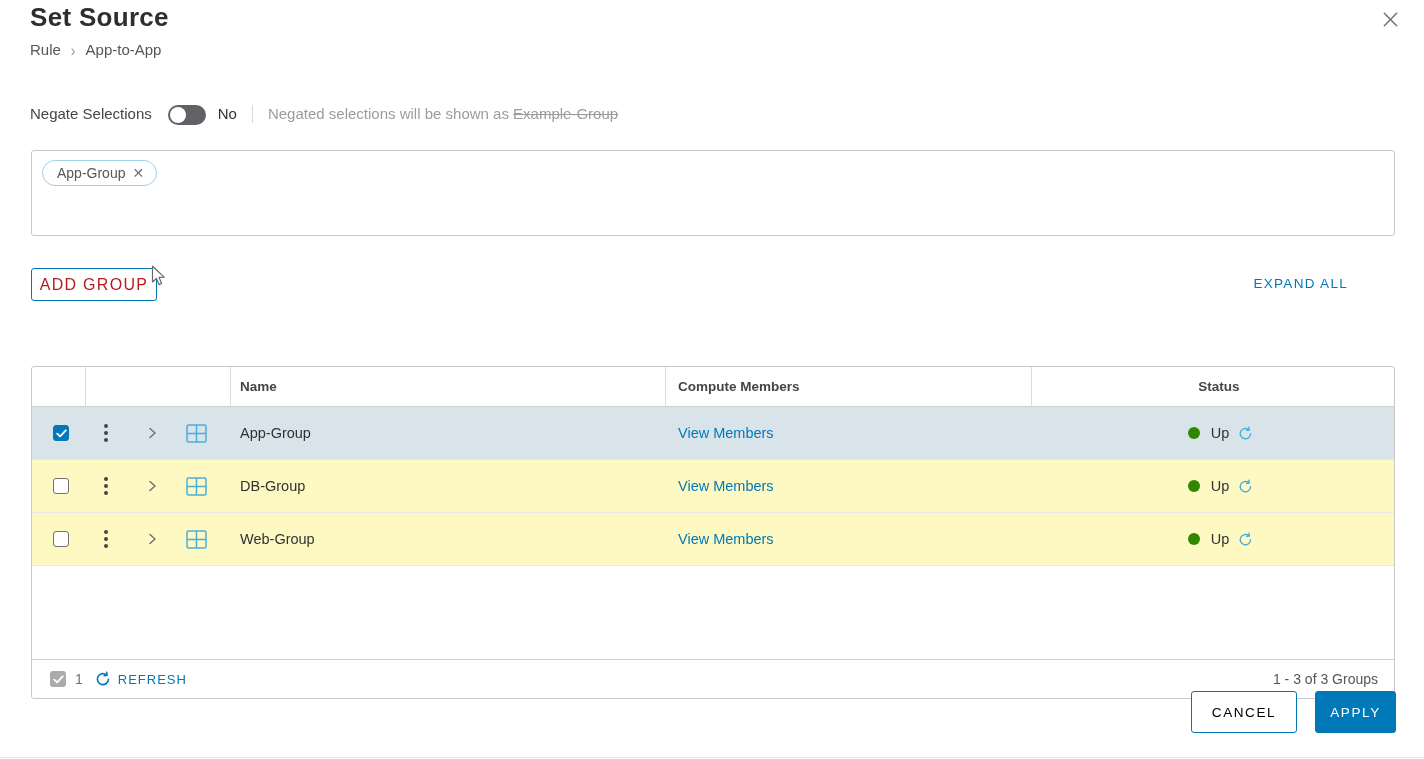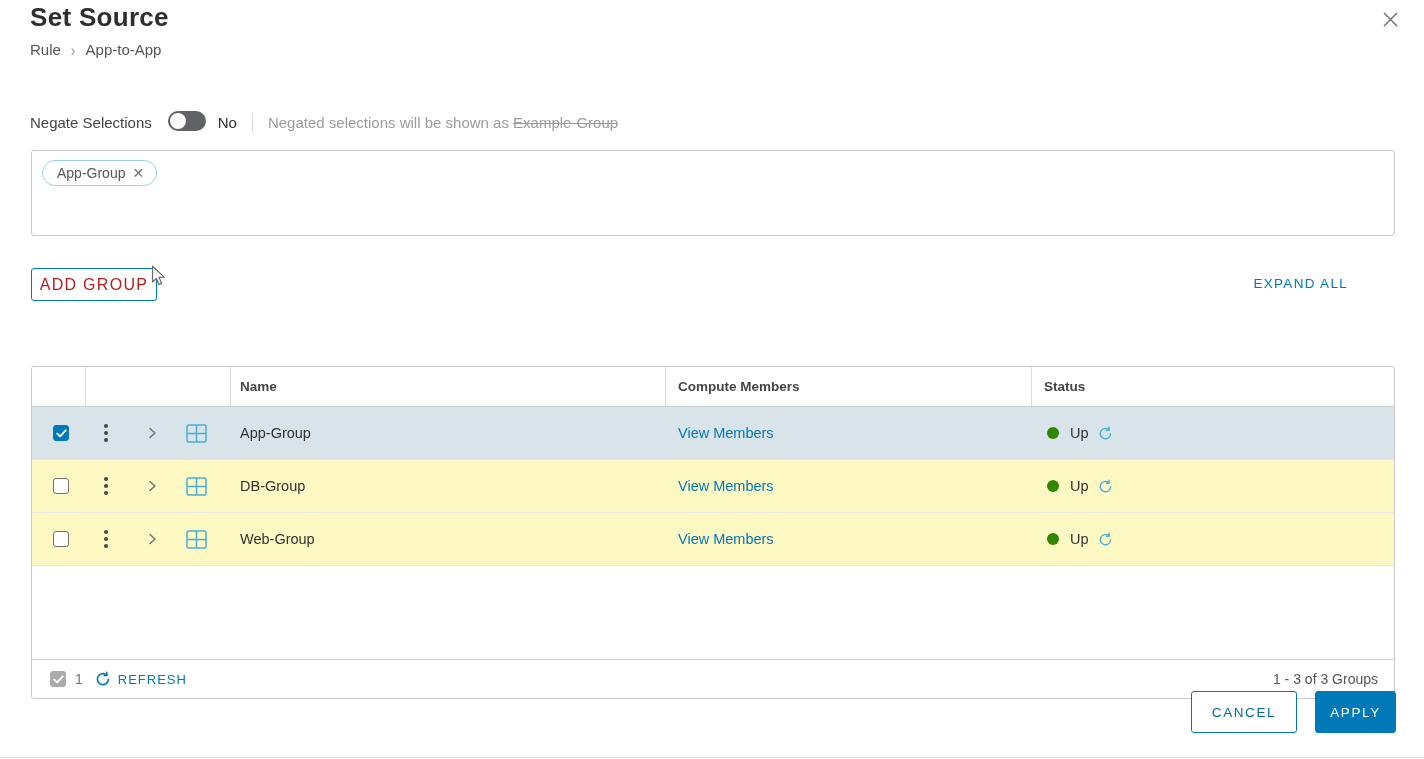--- a/index.html
+++ b/index.html
@@ -26,21 +26,21 @@
   .breadcrumb {
     position: absolute; left: 30px; top: 41px;
     display: flex; align-items: center; gap: 10px;
     font-size: 15px; color: #565656;
   }
   .breadcrumb .sep { color: #9a9a9a; font-size: 14px; transform: scaleY(1.15); }
 
   
   .negate-row {
     position: absolute; left: 30px; top: 105px;
-    display: flex; align-items: flex-end; font-size: 15px; height: 26px;
+    display: flex; align-items: flex-start; font-size: 15px; height: 26px;
   }
   .negate-label { color: #454545; }
   .toggle {
     width: 38px; height: 20px; border-radius: 10px; background: #616265;
     position: relative; margin-left: 16px; cursor: pointer; flex: none;
   }
   .toggle .knob {
     position: absolute; left: 2px; top: 2px; width: 16px; height: 16px;
     border-radius: 50%; background: #ffffff;
   }
@@ -87,21 +87,21 @@
     display: flex; height: 40px; flex: none;
     border-bottom: 1px solid #cfcfcf;
     font-size: 13.5px; font-weight: 600; color: #454545;
   }
   .dg-header .cell { display: flex; align-items: center; border-right: 1px solid #dcdcdc; }
   .dg-header .cell:last-child { border-right: none; }
   .cell.c0 { width: 54px;  flex: none; }
   .cell.c1 { width: 145px; flex: none; }
   .cell.c2 { width: 435px; flex: none; padding-left: 9px; }
   .cell.c3 { width: 366px; flex: none; padding-left: 12px; }
-  .cell.c4 { flex: 1; padding-left: 12px; }
+  .cell.c4 { flex: 1; padding-left: 12px; justify-content: center; }
 
   .dg-row {
     display: flex; height: 53px; flex: none; align-items: center;
     border-bottom: 1px solid #e8e8e8;
     font-size: 14.5px; color: #313131; background: #fef9c3;
   }
   .dg-row.selected { background: #d9e4ea; }
   .dg-row .cell { display: flex; align-items: center; height: 100%; }
 
   .checkbox {
@@ -141,21 +141,21 @@
   .footer-refresh-label { margin-left: 7px; color: #0079b8; letter-spacing: 1px; font-size: 13px; cursor: pointer; }
   .footer-range { margin-left: auto; margin-right: 16px; color: #565656; font-size: 14px; }
 
   
   .dialog-actions { position: absolute; top: 691px; right: 28px; display: flex; gap: 18px; }
   .btn {
     height: 42px; border-radius: 3px; font-size: 13.5px; letter-spacing: 1.6px;
     display: flex; align-items: center; justify-content: center; cursor: pointer;
     font-family: "Liberation Sans", sans-serif; font-weight: 500;
   }
-  .btn-cancel { width: 106px; background: #fff; border: 1px solid #0079b8; color: #0369a1; }
+  .btn-cancel { width: 106px; background: #fff; border: 1px solid #0079b8; color: #000000; }
   .btn-apply  { width: 81px;  background: #0079b8; border: 1px solid #0079b8; color: #ffffff; }
 
   .bottom-hairline { position: absolute; left: 0; right: 0; bottom: 1px; border-top: 1px solid #e2e2e2; }
 </style>
 </head>
 <body>
 
 <div class="dlg-title">Set Source</div>
 <div class="close-btn">
   <svg width="17" height="17" viewBox="0 0 16 16">

